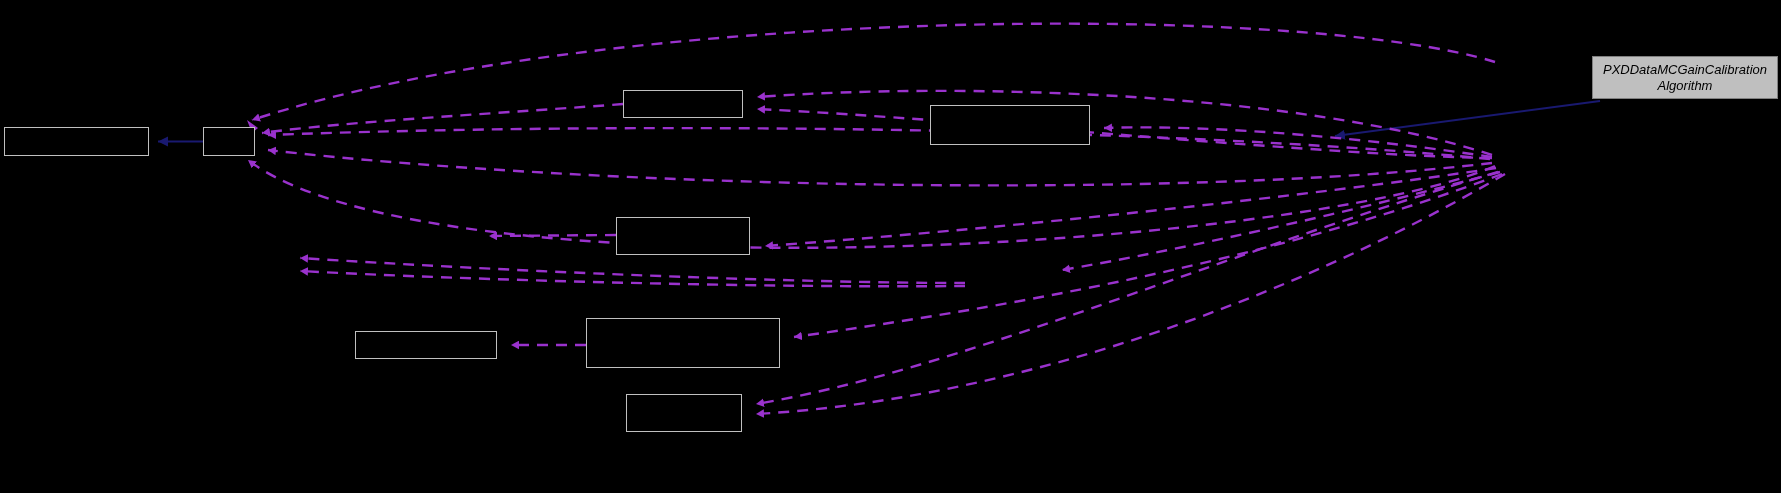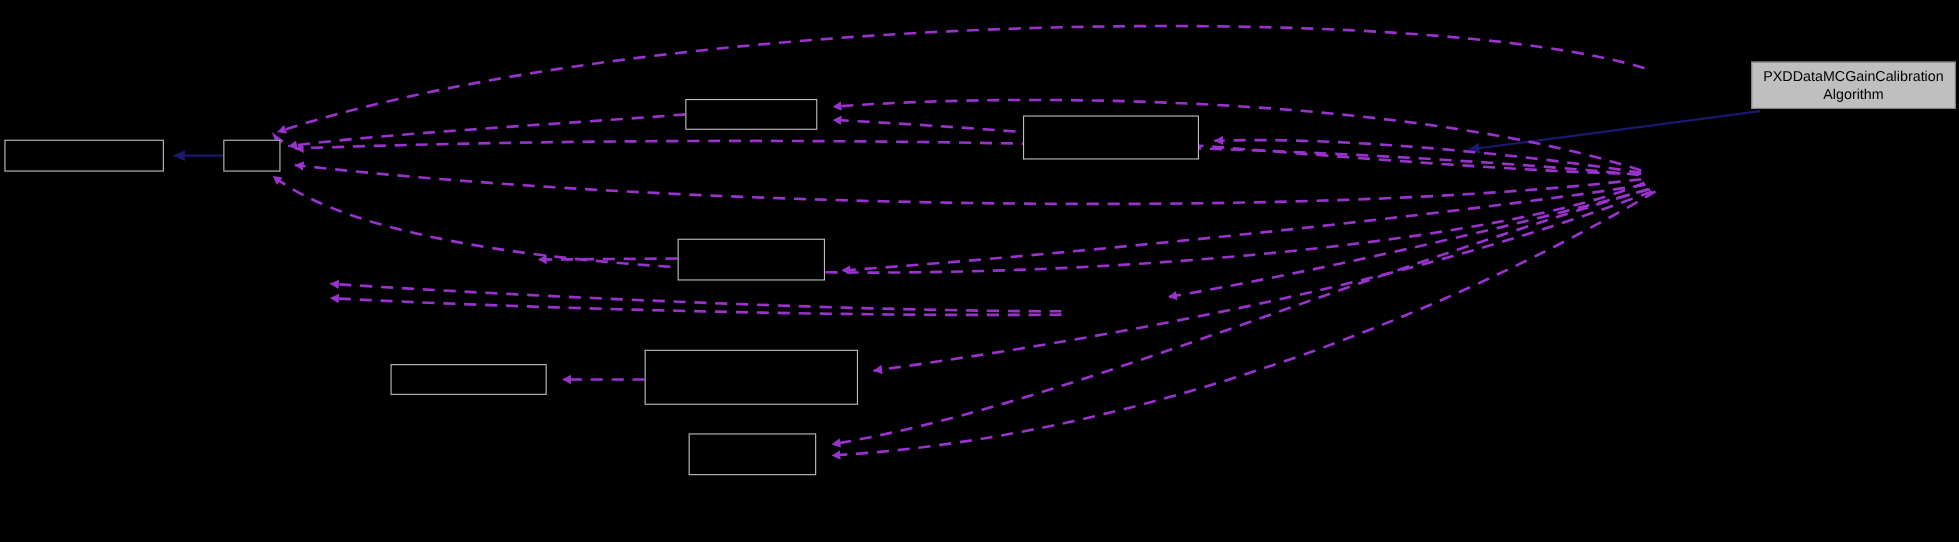--- a/index.html
+++ b/index.html
@@ -164,18 +164,18 @@
   </div>
   <div class="node" style="left: 355px; top: 331px; width: 142px; height: 28px;">
     <span class="node-label"></span>
   </div>
   <div class="node" style="left: 586px; top: 318px; width: 194px; height: 50px;">
     <span class="node-label"></span>
   </div>
   <div class="node" style="left: 626px; top: 394px; width: 116px; height: 38px;">
     <span class="node-label"></span>
   </div>
-  <div class="node current" style="left: 1592px; top: 56px; width: 186px; height: 43px;">
+  <div class="node current" style="left: 1592px; top: 56px; width: 186px; height: 43px; font-style: italic;">
     <span class="node-label">PXDDataMCGainCalibration
 Algorithm</span>
   </div>
 
 </div>
 
 </body></html>

